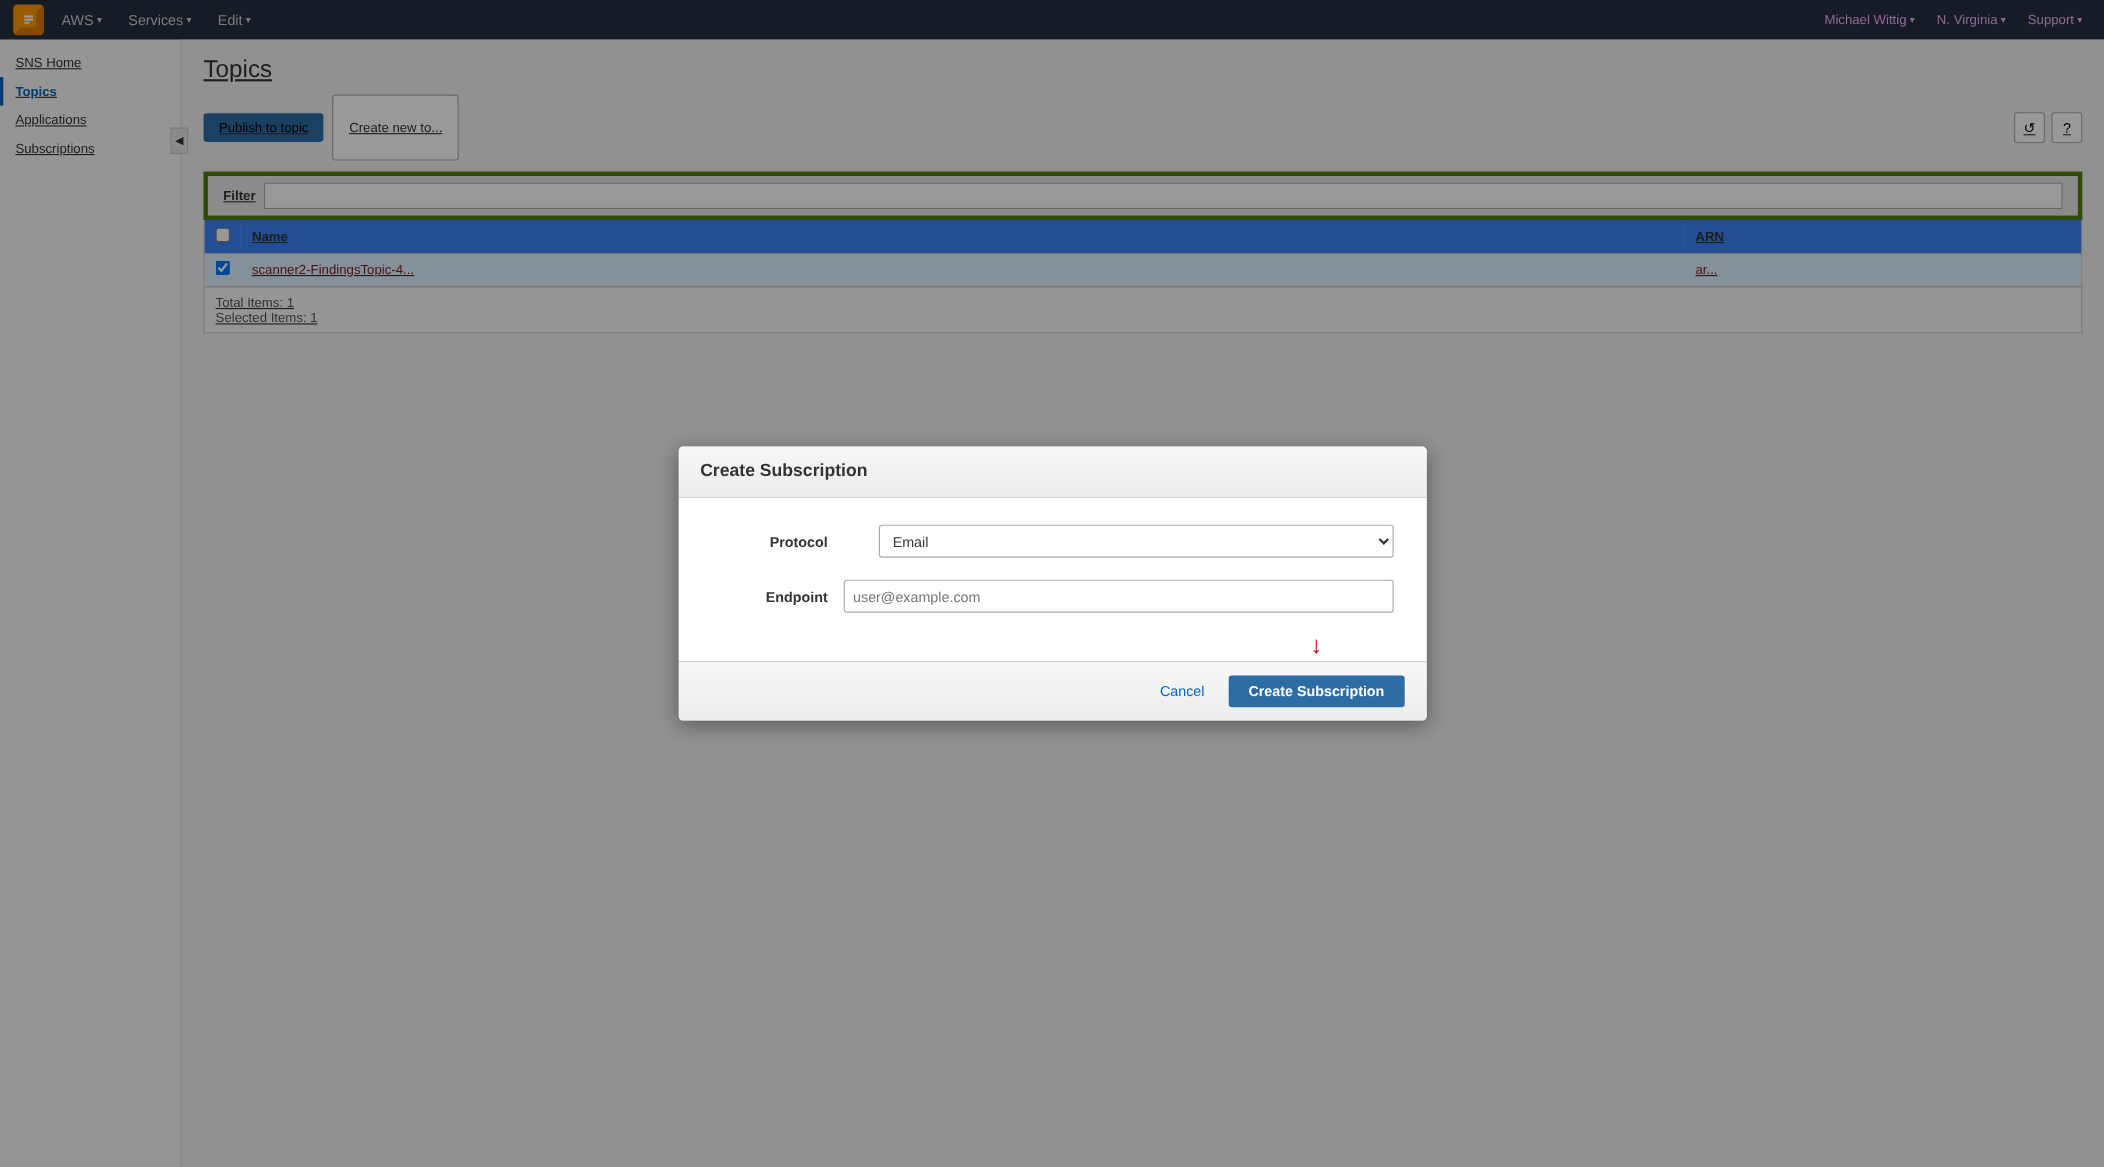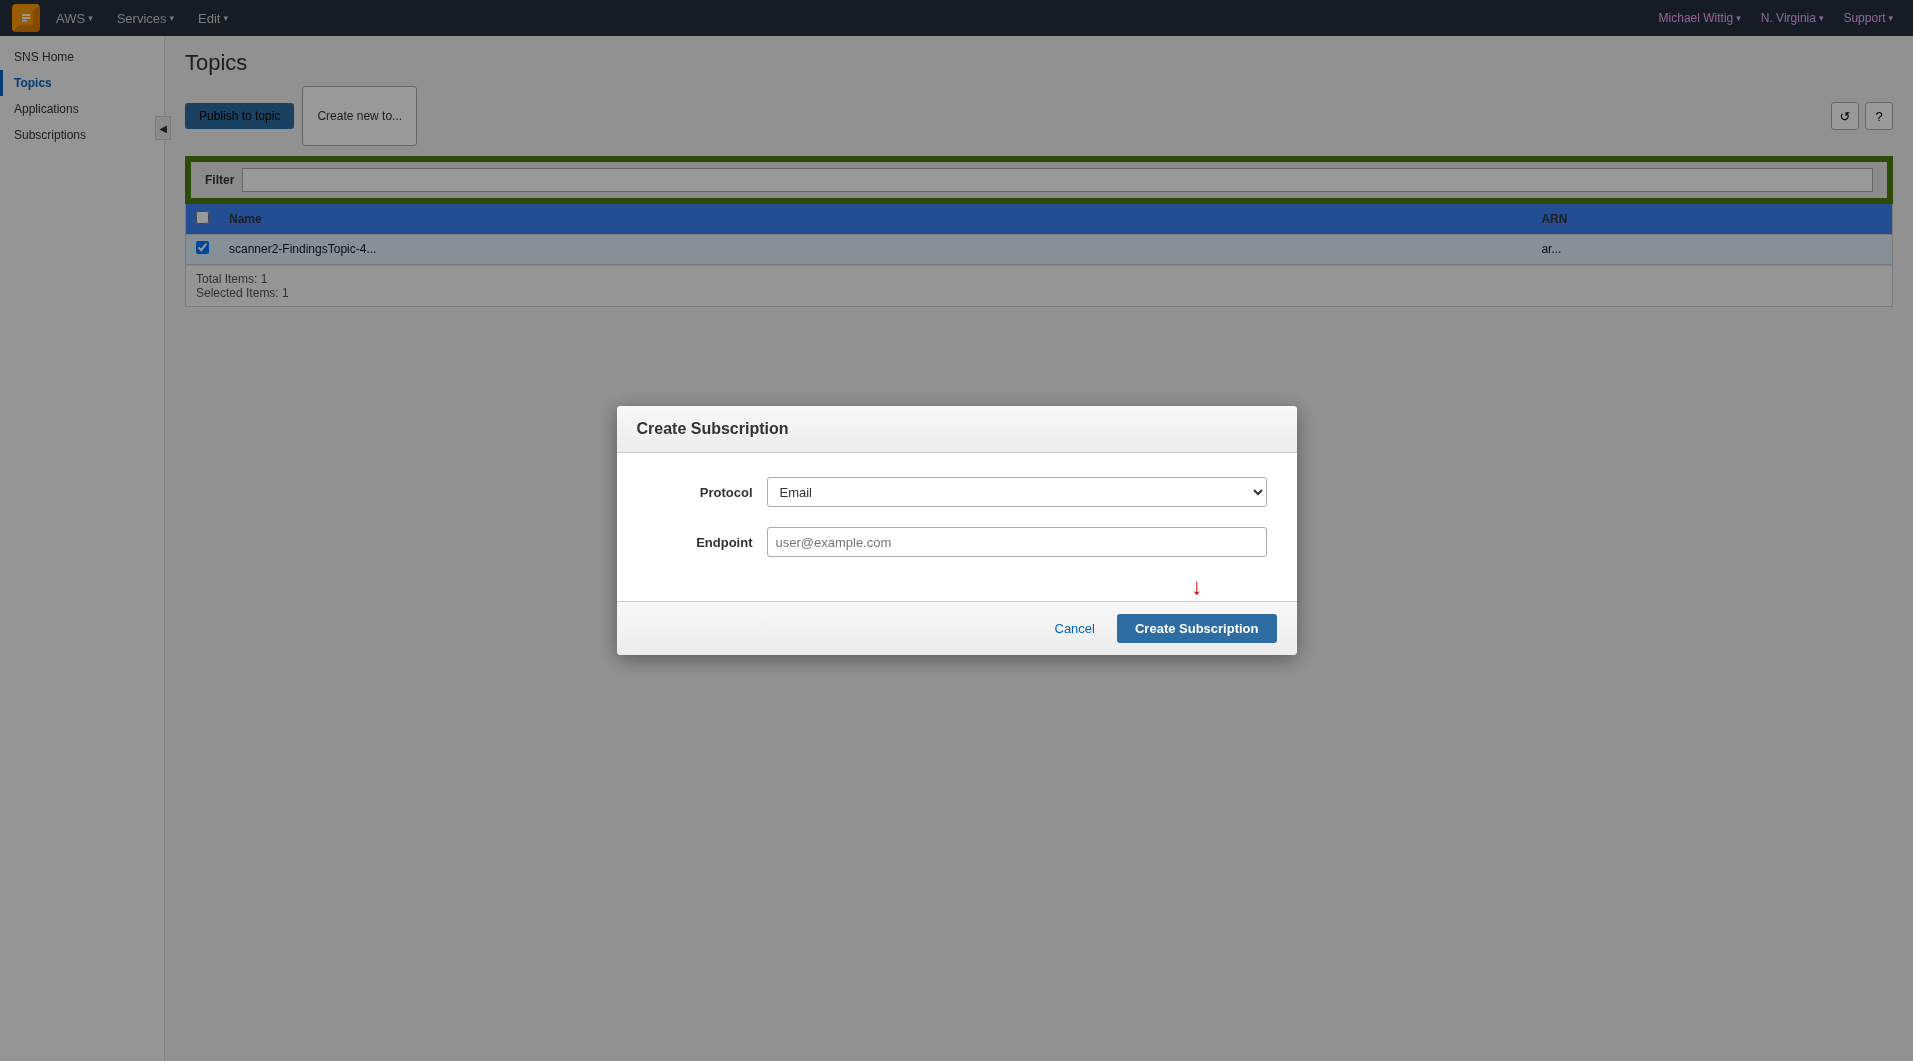--- a/index.html
+++ b/index.html
@@ -25,21 +25,21 @@
     }
     .nav-btn {
       background: none; border: none; color: #ccc; cursor: pointer;
       font-size: 13px; padding: 4px 8px; display: flex; align-items: center; gap: 3px;
     }
     .nav-arrow { font-size: 9px; }
     .top-nav-right { display: flex; align-items: center; gap: 4px; }
     .top-nav-right .nav-btn { color: #f0abfc; font-size: 12px; }
 
     
-    .page { display: flex; height: calc(1061px - 36px); }
+    .page { display: flex; height: calc(1061px - 36px); text-decoration: underline; }
 
     
     .sidebar {
       width: 165px;
       background: #f8f8f8;
       border-right: 1px solid #ddd;
       padding: 8px 0;
       flex-shrink: 0;
     }
     .sidebar-item {
@@ -121,21 +121,21 @@
       width: 28px; height: 28px;
       border-radius: 3px;
       cursor: pointer;
       display: flex; align-items: center; justify-content: center;
       font-size: 13px;
     }
 
     
     .filter-bar {
       background: #e8e8e8;
-      border: 6px solid #4d7c0f;
+      border: 4px solid #4d7c0f;
       padding: 6px 14px;
       display: flex;
       align-items: center;
       gap: 8px;
       margin: 0 20px;
     }
     .filter-label { font-size: 12px; font-weight: bold; }
     .filter-input {
       flex: 1;
       height: 24px;
@@ -169,21 +169,21 @@
     }
     tbody tr {
       border-bottom: 1px solid #eee;
     }
     tbody tr.selected { background: #dff0fd; }
     td {
       padding: 6px 10px;
       font-size: 12px;
     }
     .col-check { width: 30px; }
-    .link-text { color: #0f172a; cursor: pointer; }
+    .link-text { color: #7f1d1d; cursor: pointer; }
 
     
     .status-bar {
       margin: 0 20px;
       padding: 6px 10px;
       background: #f8f8f8;
       border: 1px solid #ccc;
       border-top: 1px solid #ddd;
       font-size: 12px;
       color: #555;
@@ -409,21 +409,21 @@
 <div class="overlay">
   <div class="modal">
 
     <div class="modal-header">
       <span class="modal-title">Create Subscription</span>
     </div>
 
     <div class="modal-body">
 
 
-      <div class="form-row" style="position:relative;">
+      <div class="form-row" style="position:relative;gap:32px;">
 
         <label class="form-label">Protocol</label>
         <select class="form-select">
           <option>HTTP</option>
           <option>HTTPS</option>
           <option selected="">Email</option>
           <option>Email-JSON</option>
           <option>Amazon SQS</option>
           <option>Application</option>
           <option>AWS Lambda</option>

